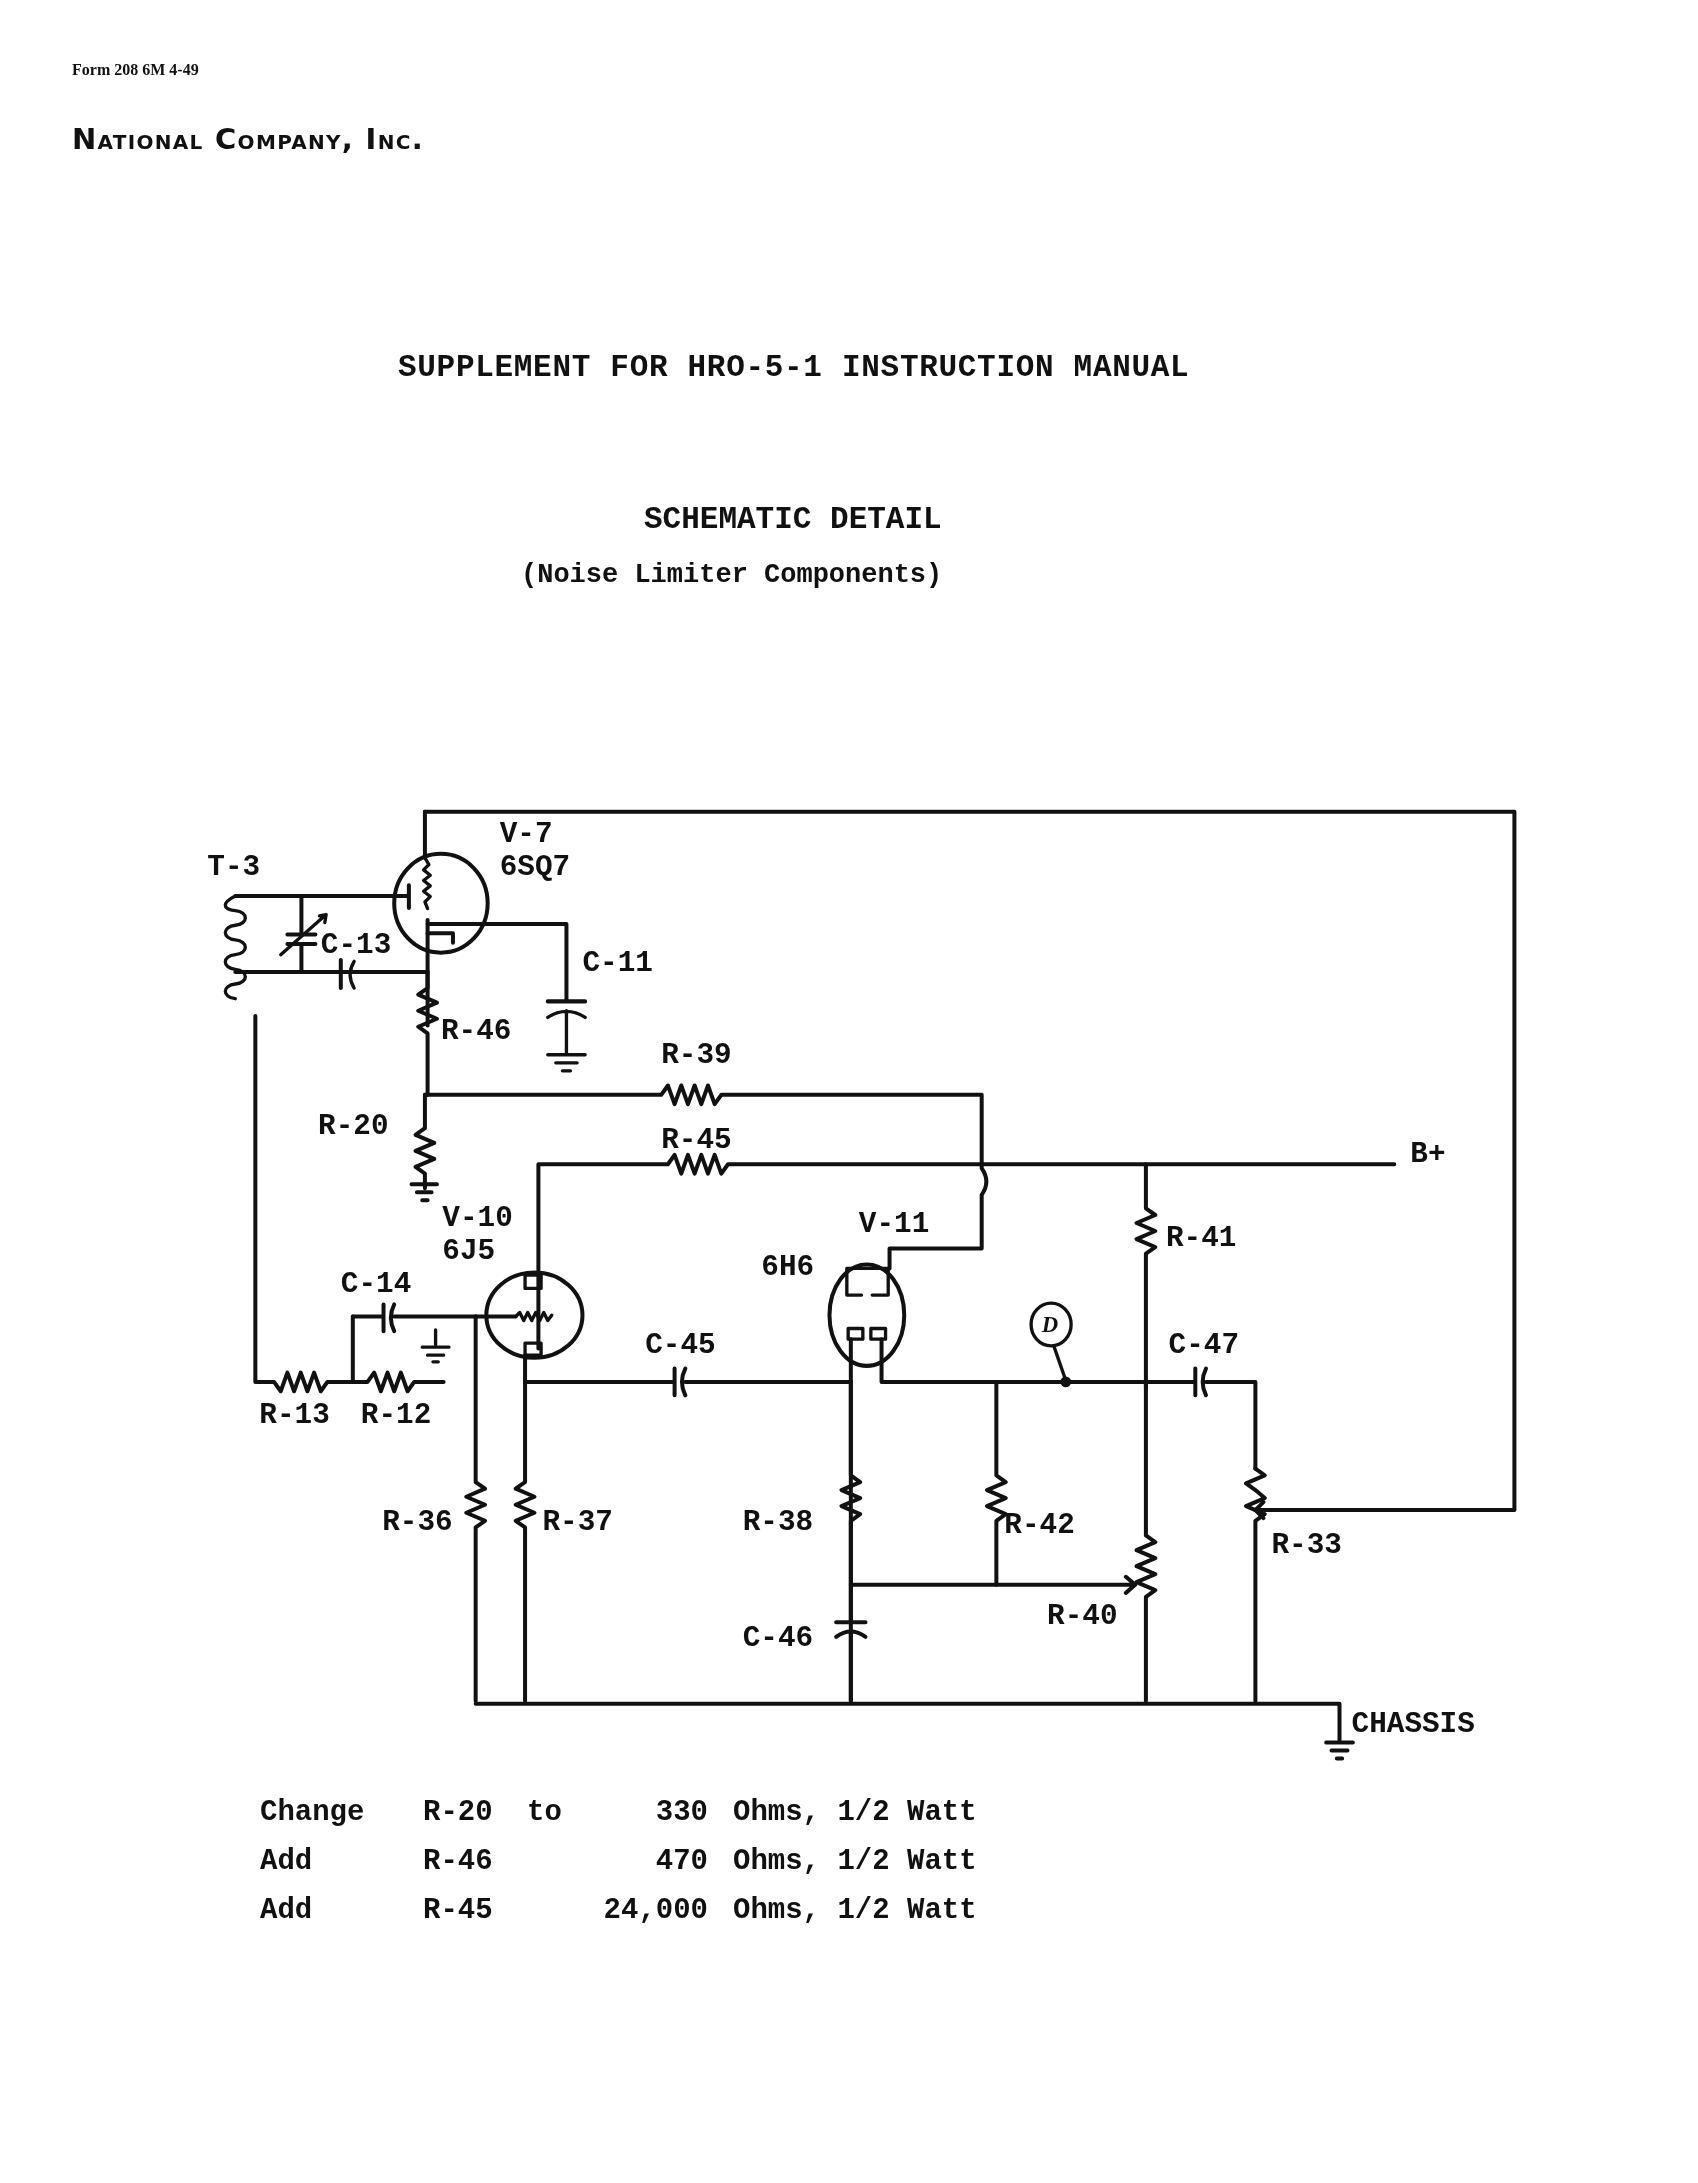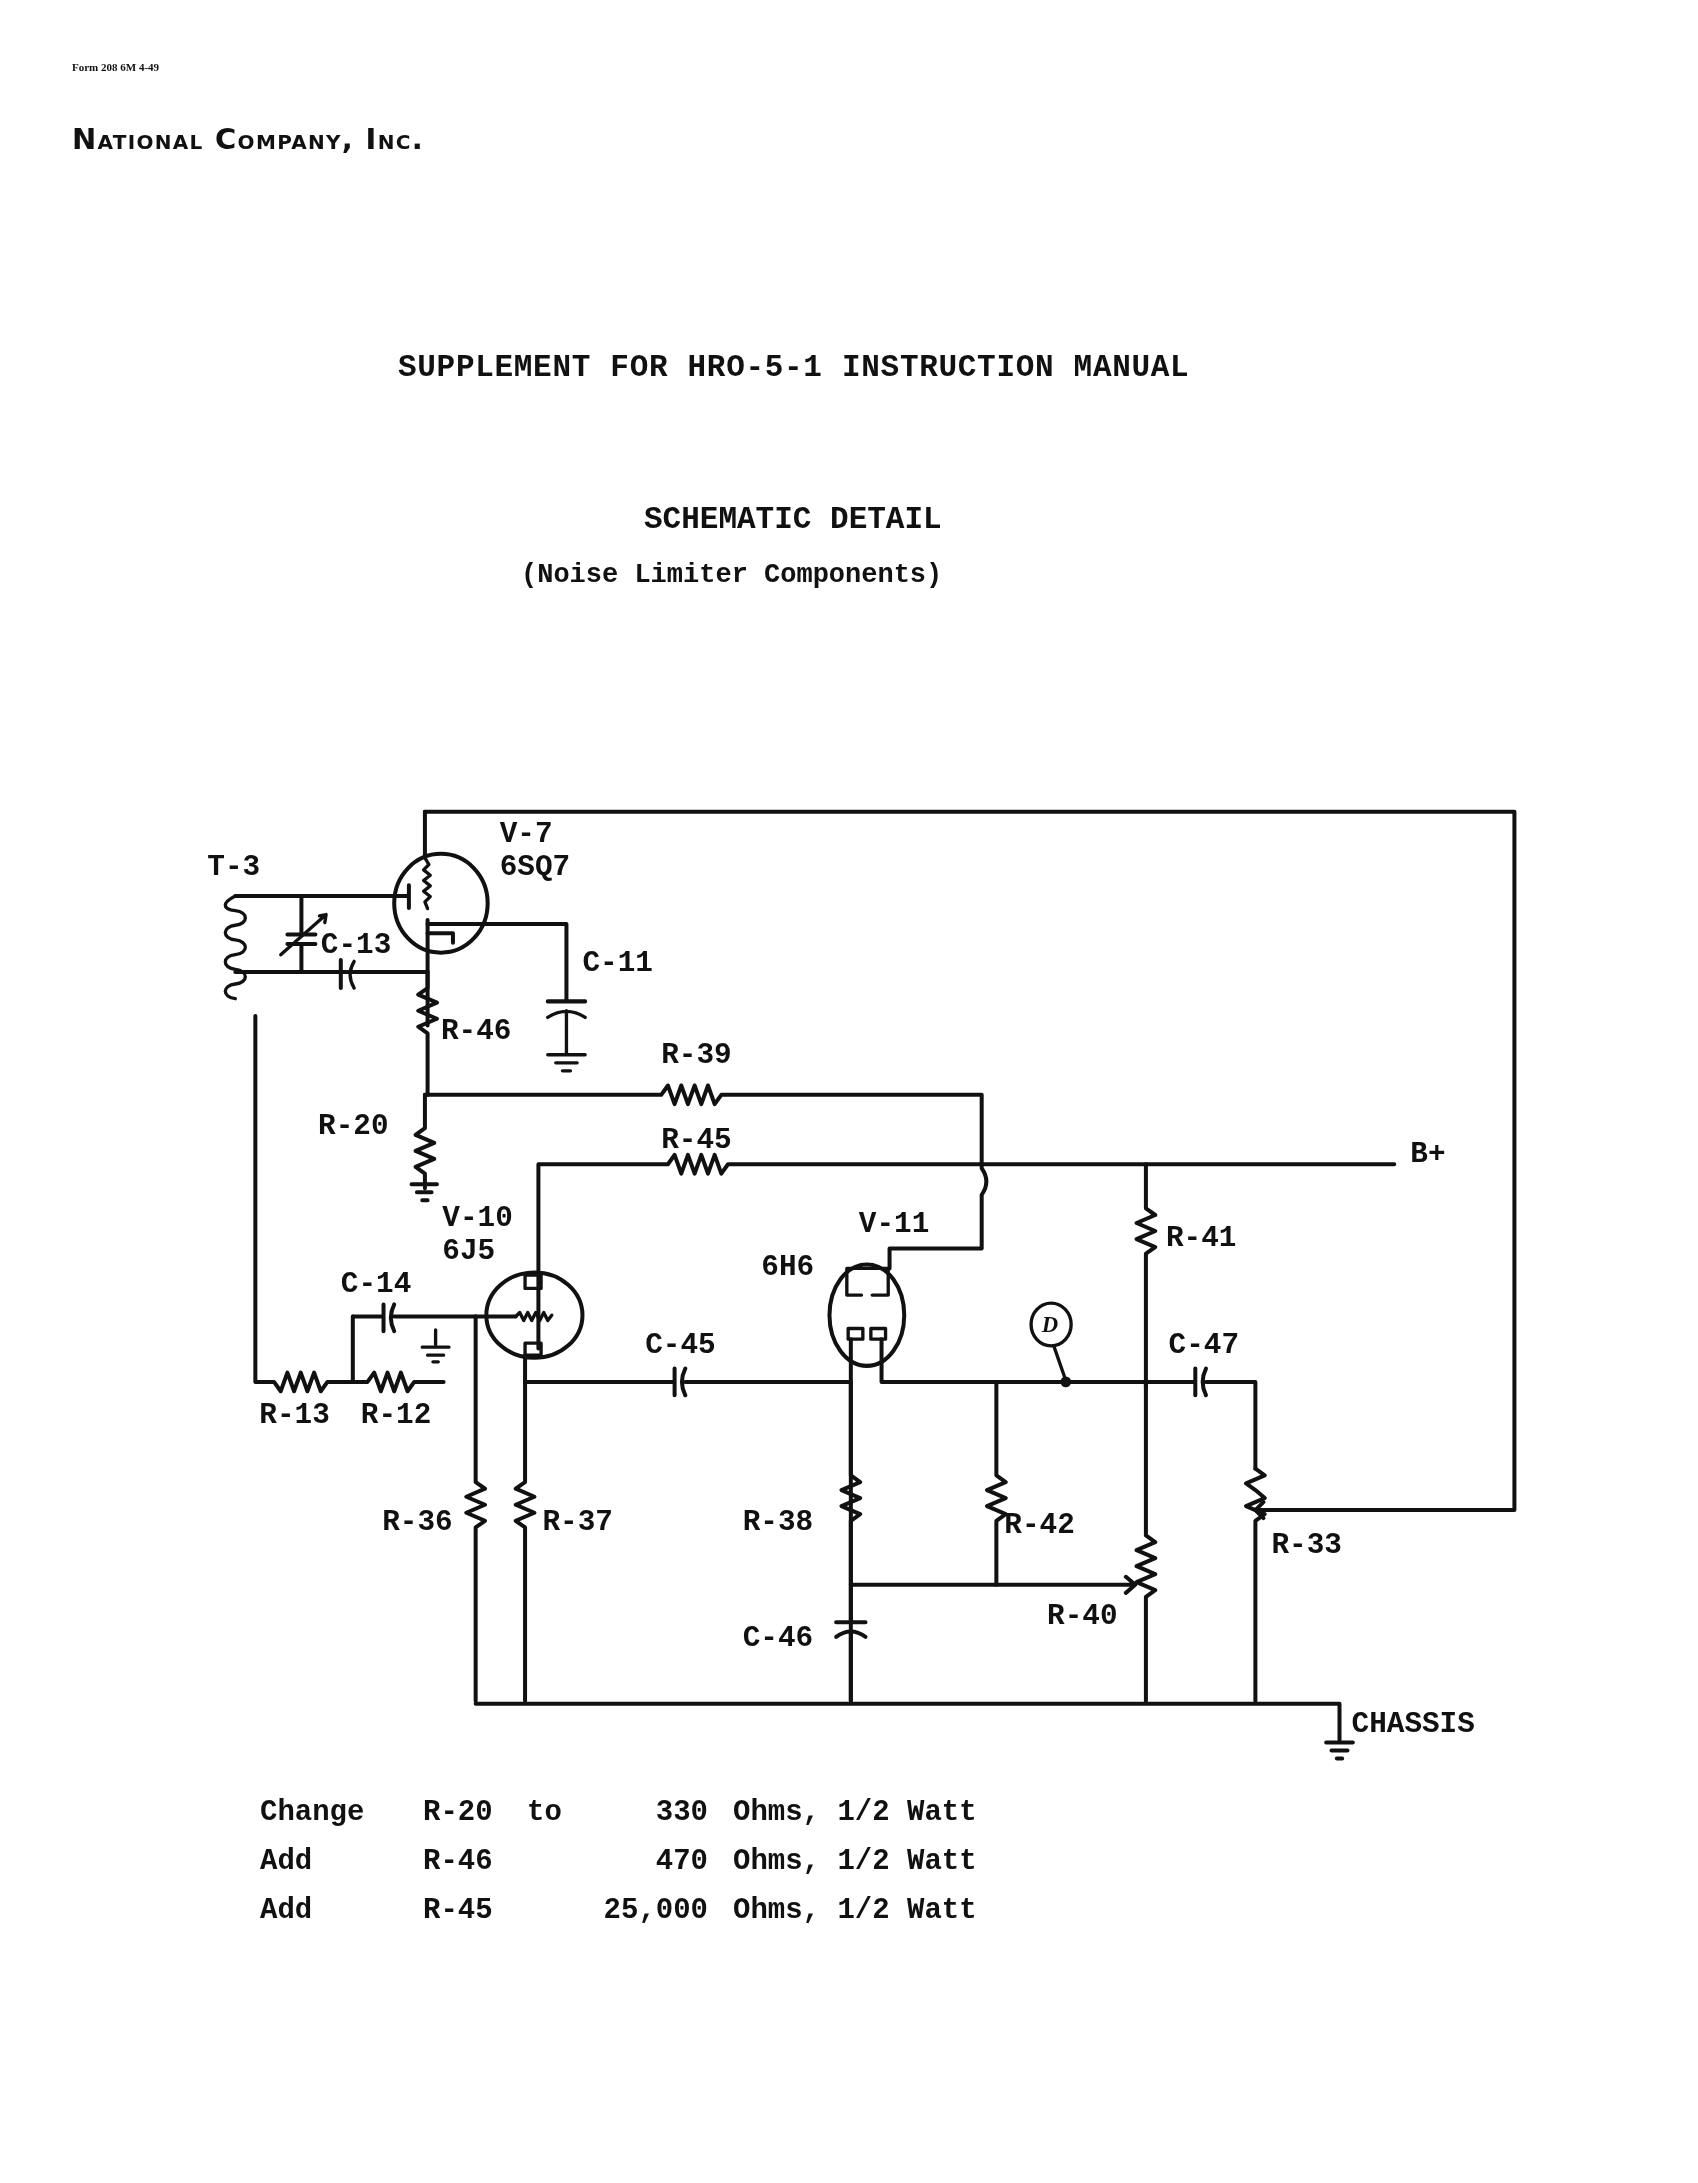--- a/index.html
+++ b/index.html
@@ -1,20 +1,20 @@
 <!DOCTYPE html>
 <html style="font-size:10.7px"><head>
 <meta charset="utf-8">
 <style>
   html, body { margin:0; padding:0; background:#ffffff; }
   body { width:1699px; height:2183px; position:relative; overflow:hidden; color:#111; }
   .serif { font-family: "Liberation Serif", "DejaVu Serif", serif; }
   .mono { font-family: "Liberation Mono", "DejaVu Sans Mono", monospace; }
   .sans { font-family: "DejaVu Sans", "Liberation Sans", sans-serif; }
-  #form-number { position:absolute; left:72px; top:61px; font-size:11px; font-weight:bold; }
+  #form-number { position:absolute; left:72px; top:61px; font-size:16px; font-weight:bold; }
   #company { position:absolute; left:72px; top:122px; font-size:29px; font-weight:bold; letter-spacing:1.3px; font-variant: small-caps; }
   #supplement-title { position:absolute; left:398px; top:334px; font-size:31px; font-weight:bold; letter-spacing:0.7px;margin-top:16px; }
   #schematic-title { position:absolute; left:598px; top:502px; font-size:31px; font-weight:bold;margin-left:46px; }
   #schematic-subtitle { position:absolute; left:521px; top:560px; font-size:27px; font-weight:bold; }
   #schematic { position:absolute; left:0; top:0; width:1699px; height:2183px; }
   #schematic .w { stroke:#111; stroke-width:6; fill:none; stroke-linecap:round; stroke-linejoin:round; }
   #schematic .t { stroke:#111; stroke-width:5; fill:none; stroke-linecap:round; stroke-linejoin:round; }
   #schematic text { font-family:"Liberation Mono","DejaVu Sans Mono",monospace; font-size:44px; font-weight:bold; fill:#111; }
   #changes { position:absolute; left:260px; top:1796px; font-size:29px; font-weight:bold; }
   .change-row { position:relative; height:49px; white-space:pre; }
@@ -204,17 +204,17 @@
     <span class="c-action">Add</span>
     <span class="c-ref">R-46</span>
     <span class="c-to"></span>
     <span style="left:334px;width:114px;">470</span>
     <span class="c-rest">Ohms, 1/2 Watt</span>
   </div>
   <div class="change-row">
     <span class="c-action">Add</span>
     <span class="c-ref">R-45</span>
     <span class="c-to"></span>
-    <span style="left:314px;width:134px;text-align:right">25,000</span>
+    <span style="left:314px;width:134px;text-align:right">24,000</span>
     <span class="c-rest">Ohms, 1/2 Watt</span>
   </div>
 </div>
 
 
 </body></html>

